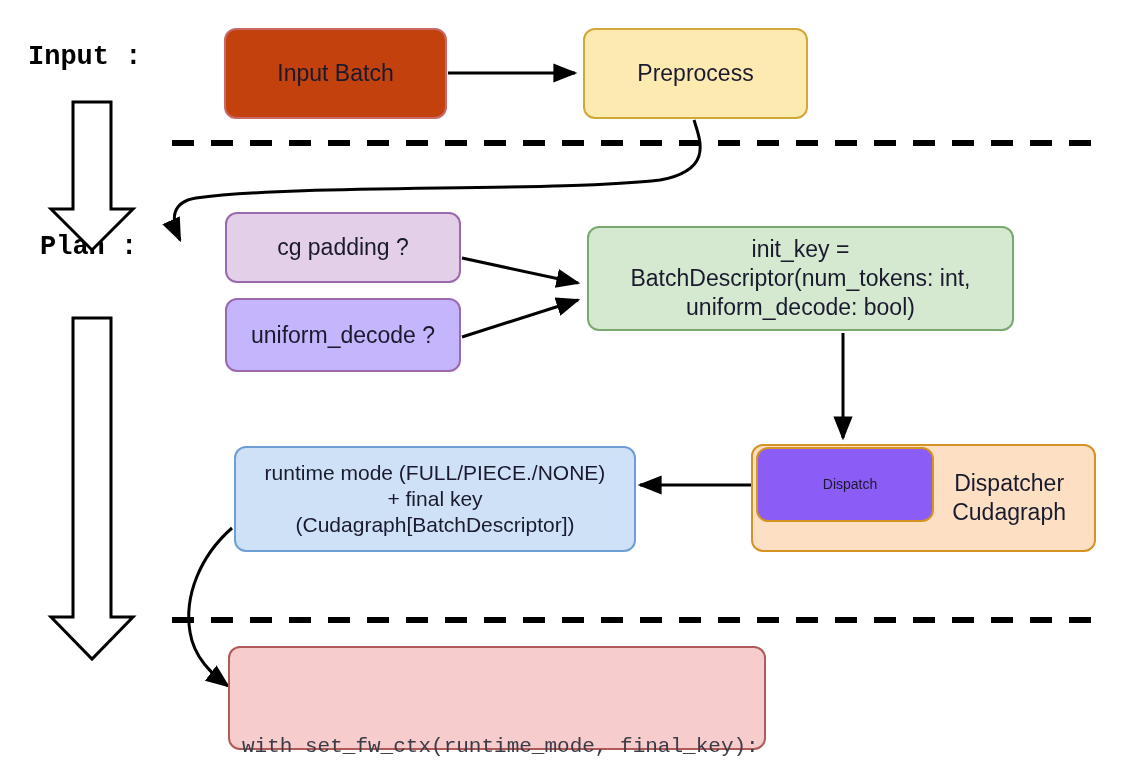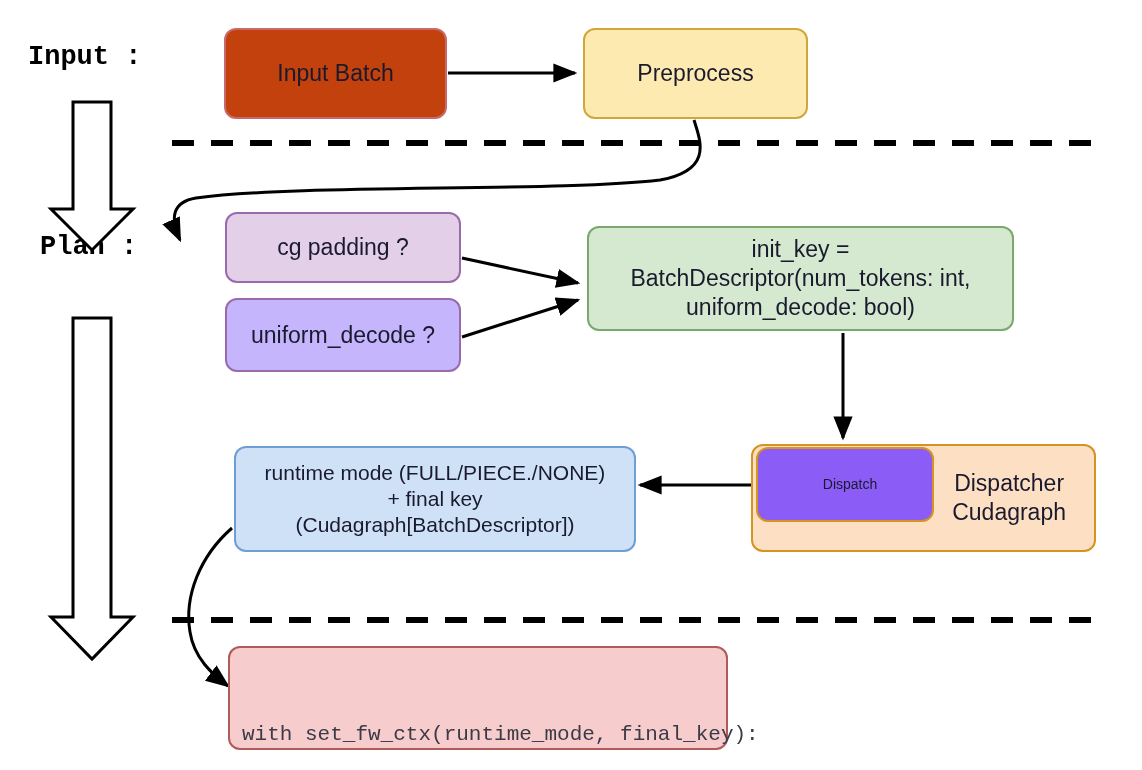--- a/index.html
+++ b/index.html
@@ -93,30 +93,30 @@
   }
   .node-dispatch {
     left: 756px; top: 447px; width: 178px; height: 75px;
     background: #8b5cf6;
     border-color: #d49322;
     font-size: 14px;
     z-index: 3;
     padding-left: 20px;
   }
   .node-code {
-    left: 228px; top: 646px; width: 500px; height: 104px;
+    left: 228px; top: 646px; width: 538px; height: 104px;
     background: #f6cccc;
     border-color: #b05a5a;
     font-family: "Liberation Mono", "DejaVu Sans Mono", monospace;
     font-size: 21px;
     color: #3b3b47;
     line-height: 1.35;
     display: block;
     text-align: left;
-    padding: 16px 0 0 12px;
+    padding: 28px 0 0 12px;
     white-space: pre;
   }
   .node-code .code-line {
     display: block;
   }
   .label-input { left: 28px; top: 42px; }
   .label-plan  { left: 40px; top: 232px; }
   .label-exec  { left: 10px; top: 670px; }
 </style>
 </head>

